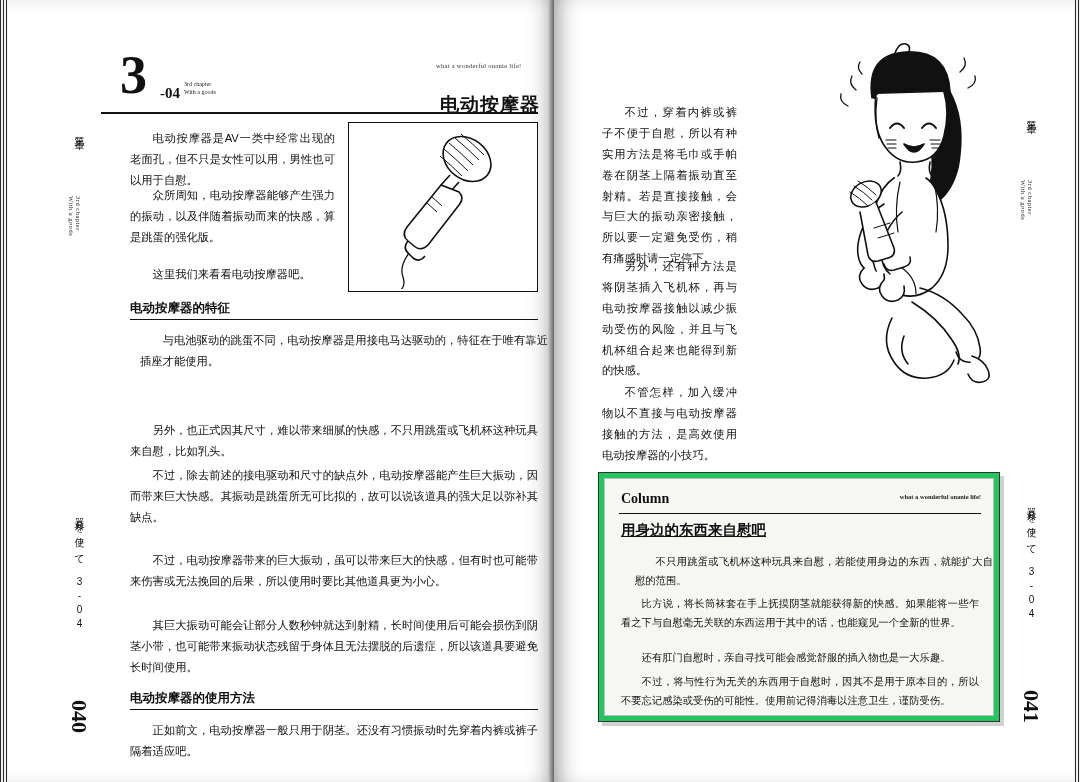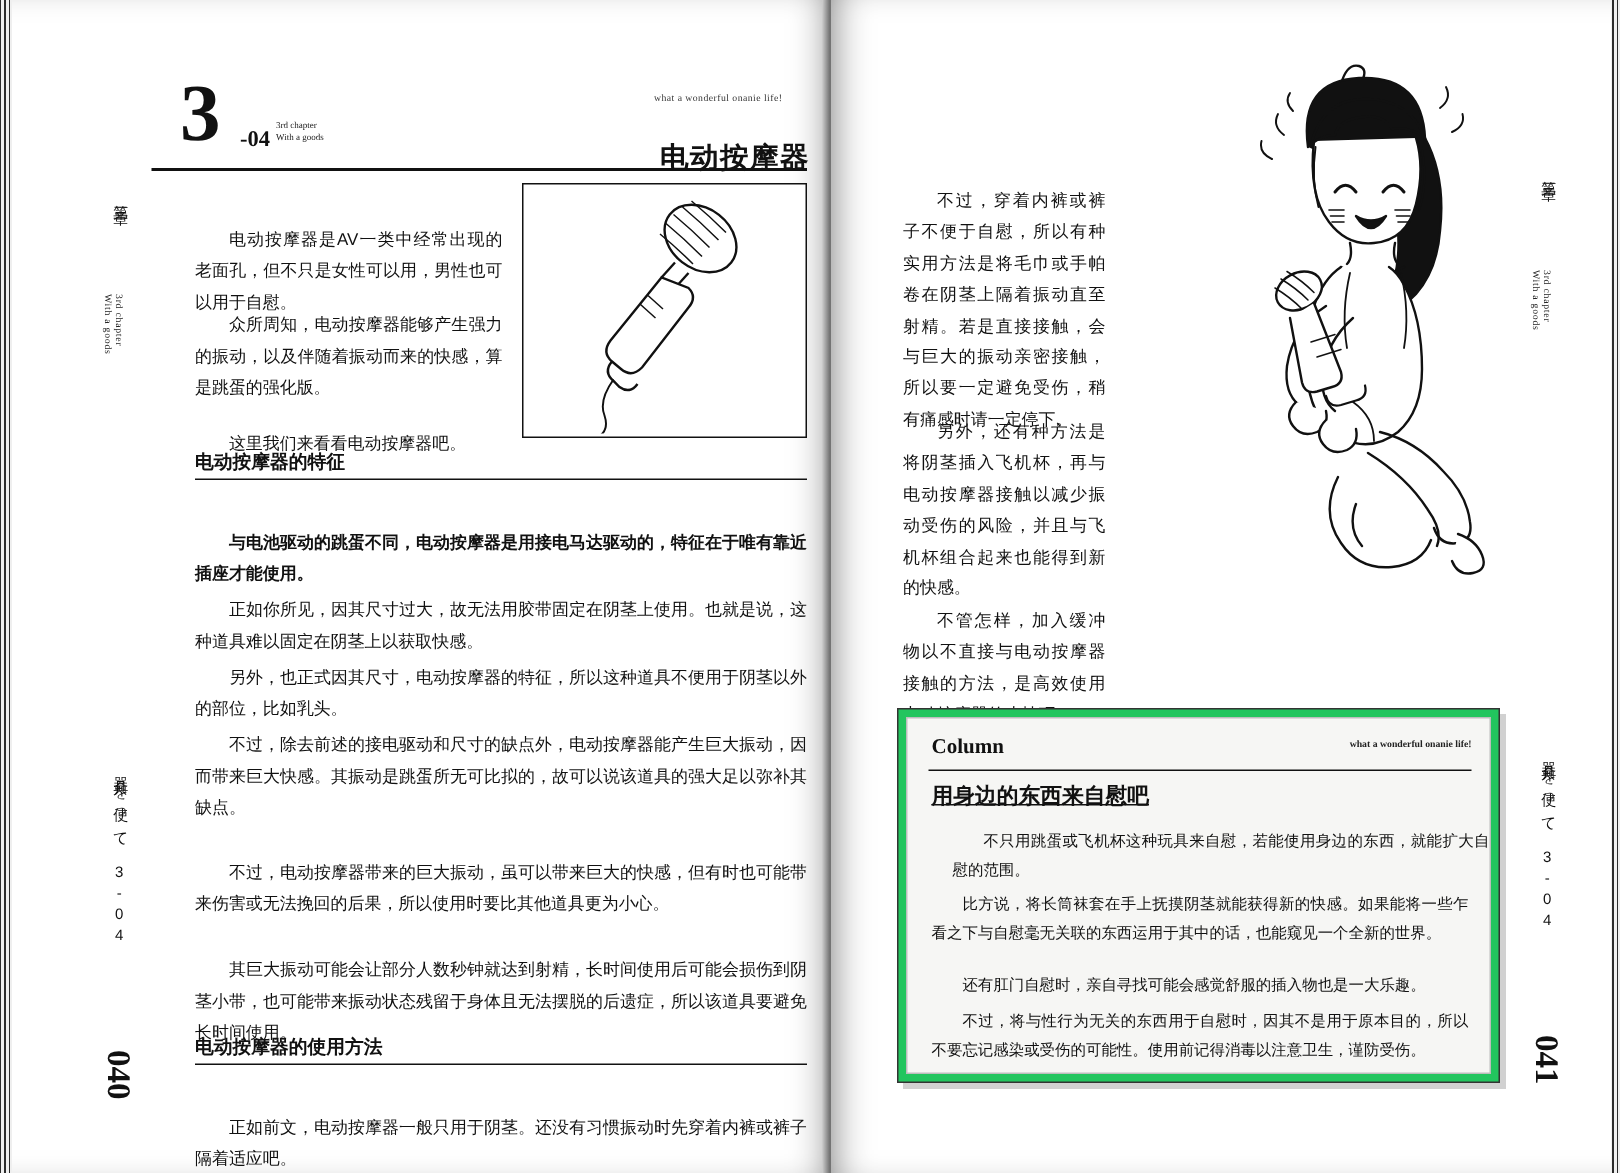--- a/index.html
+++ b/index.html
@@ -119,21 +119,20 @@
     letter-spacing: 1px;
   }
 
   .body-text {
     position: absolute;
     font-size: 11.3px;
     line-height: 1.85;
     color: #111;
     text-align: justify;
     text-justify: inter-character;
-    margin-top: 22px;
   }
   .indent { text-indent: 2em; }
 
   .sec-head {
     position: absolute;
     font-size: 12.5px;
     font-weight: bold;
     color: #111;
     border-bottom: 1.6px solid #111;
     padding-bottom: 2px;
@@ -250,23 +249,22 @@
           <path d="M59 118 q-6 7 1 13 l4 4 q7 5 12 -2" stroke-width="1.6"></path>
 
           <path d="M60 130 q-10 14 -6 24 q4 12 -8 16" stroke-width="1.3"></path>
           <path d="M46 170" stroke-width="1.3"></path>
         </g>
       </svg>
     </div>
 
     <div class="sec-head" style="left:122px; top:300px; width:408px;">电动按摩器的特征</div>
 
-    <div class="body-text indent" style="left:122px; top:330px; width:408px;font-weight:bold;">与电池驱动的跳蛋不同，电动按摩器是用接电马达驱动的，特征在于唯有靠近插座才能使用。</div>
-    <div class="body-text indent" style="left:122px; top:375px; width:408px;">正如你所见，因其尺寸过大，故无法用胶带固定在阴茎上使用。也就是说，这种道具难以固定在阴茎上以获取快感。</div>
-    <div class="body-text indent" style="left:122px; top:420px; width:408px;">另外，也正式因其尺寸，电动按摩器的特征，所以这种道具不便用于阴茎以外的部位，比如乳头。</div>
+    <div class="body-text indent" style="left:132px; top:330px; width:408px;">与电池驱动的跳蛋不同，电动按摩器是用接电马达驱动的，特征在于唯有靠近插座才能使用。</div>
+    <div class="body-text indent" style="left:122px; top:420px; width:408px;">另外，也正式因其尺寸，难以带来细腻的快感，不只用跳蛋或飞机杯这种玩具来自慰，比如乳头。</div>
     <div class="body-text indent" style="left:122px; top:465px; width:408px;">不过，除去前述的接电驱动和尺寸的缺点外，电动按摩器能产生巨大振动，因而带来巨大快感。其振动是跳蛋所无可比拟的，故可以说该道具的强大足以弥补其缺点。</div>
     <div class="body-text indent" style="left:122px; top:550px; width:408px;">不过，电动按摩器带来的巨大振动，虽可以带来巨大的快感，但有时也可能带来伤害或无法挽回的后果，所以使用时要比其他道具更为小心。</div>
     <div class="body-text indent" style="left:122px; top:615px; width:408px;">其巨大振动可能会让部分人数秒钟就达到射精，长时间使用后可能会损伤到阴茎小带，也可能带来振动状态残留于身体且无法摆脱的后遗症，所以该道具要避免长时间使用。</div>
 
     <div class="sec-head" style="left:122px; top:690px; width:408px;">电动按摩器的使用方法</div>
     <div class="body-text indent" style="left:122px; top:720px; width:408px;">正如前文，电动按摩器一般只用于阴茎。还没有习惯振动时先穿着内裤或裤子隔着适应吧。</div>
   </div>
 
   <div class="gutter"></div>
 

